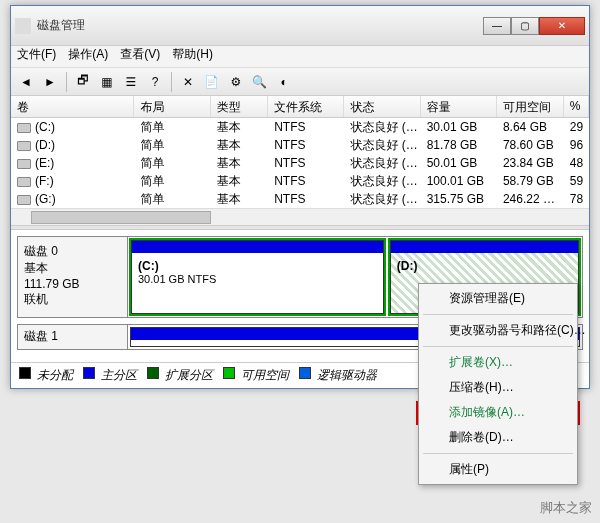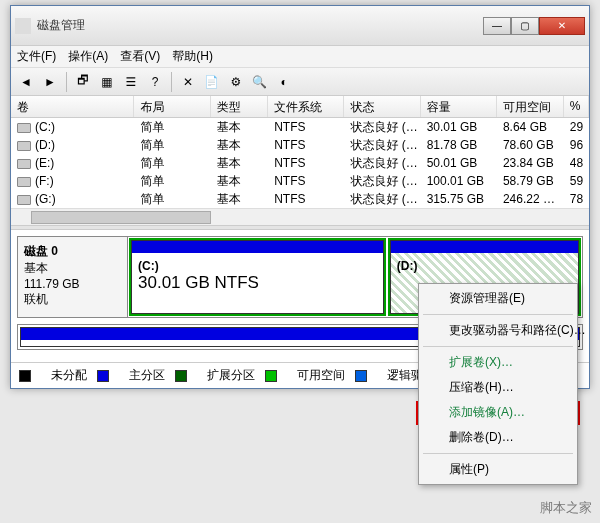--- a/index.html
+++ b/index.html
@@ -4,50 +4,50 @@
 <style>
 * { margin: 0; padding: 0; box-sizing: border-box; font-family: "Microsoft YaHei", "SimSun", sans-serif; font-size: 12px; }
 body { background: #e8e8e8; width: 600px; height: 523px; position: relative; overflow: hidden; }
 .window { width: 580px; margin: 5px auto 0; background: #fff; border: 1px solid #5a7ca8; box-shadow: 0 0 8px rgba(0,0,0,0.3); }
 .titlebar { height: 40px; background: linear-gradient(to bottom, #f8f8f8, #e0e0e0); display: flex; align-items: center; padding: 0 4px; border-bottom: 1px solid #ccc; }
 .title-icon { width: 16px; height: 16px; background: #ddd; margin-right: 6px; }
 .title-text { flex: 1; color: #333; }
 .win-btns { display: flex; gap: 0; }
 .win-btn { width: 28px; height: 18px; border: 1px solid #888; background: linear-gradient(to bottom,#f4f4f4,#d4d4d4); display: flex; align-items: center; justify-content: center; font-size: 10px; cursor: pointer; }
 .win-close { background: linear-gradient(to bottom,#e56a54,#c83a2a); color: #fff; border-color: #a02a1a; width: 46px; }
-.menubar { height: 22px; display: flex; align-items: center; padding: 8px 6px; gap: 12px; background: #f4f4f4; border-bottom: 1px solid #ddd; }
+.menubar { height: 22px; display: flex; padding: 0 6px; gap: 12px; background: #f4f4f4; border-bottom: 1px solid #ddd; }
 .menu-item { cursor: pointer; }
 .toolbar { height: 28px; background: linear-gradient(to bottom,#f6f6f6,#e6e6e6); border-bottom: 1px solid #ccc; display: flex; align-items: center; padding: 0 4px; gap: 2px; }
 .tbtn { width: 22px; height: 22px; display: flex; align-items: center; justify-content: center; border: 1px solid transparent; cursor: pointer; }
 .tsep { width: 1px; height: 20px; background: #bbb; margin: 0 3px; }
 .list { position: relative; }
 .list-head { display: flex; background: linear-gradient(to bottom,#fdfdfd,#ececec); border-bottom: 1px solid #ccc; height: 22px; }
 .list-head > div { border-right: 1px solid #ddd; padding: 3px 6px; overflow: hidden; white-space: nowrap; }
 .list-body { background: #fff; }
 .list-row { display: flex; height: 18px; align-items: center; }
 .list-row > div { padding: 1px 6px; overflow: hidden; white-space: nowrap; }
 .c0{width:130px}.c1{width:80px}.c2{width:60px}.c3{width:80px}.c4{width:80px}.c5{width:80px}.c6{width:70px}.c7{width:26px}
 .drive-icon { display:inline-block; width:14px; height:10px; background:#ccc; border:1px solid #888; border-radius:1px; margin-right:4px; vertical-align:middle; }
 .hscroll { height: 17px; background: #f0f0f0; border-top: 1px solid #ddd; position: relative; }
 .hscroll .thumb { position:absolute; left:20px; top:2px; height:13px; width:180px; background:#cdcdcd; border:1px solid #aaa; }
 .splitter { height: 5px; background: #e4e4e4; border-top:1px solid #ccc; border-bottom:1px solid #ccc; }
 .graphical { background:#fff; padding: 6px; }
 .disk-row { display:flex; border:1px solid #888; margin-bottom:6px; height:82px; }
 .disk-row.small { height:26px; }
 .disk-label { width:110px; background:#f4f4f4; border-right:1px solid #888; padding:6px; }
-.disk-label .dname { font-weight:bold; }
+.disk-label .dname { font-weight:normal; }
 .disk-parts { flex:1; display:flex; position:relative; }
 .part { border:1px solid #333; margin:3px; position:relative; padding:4px 6px; overflow:hidden; }
 .part .stripe { position:absolute; left:0; right:0; top:0; height:12px; background:#0000e0; }
 .part.green { outline:2px solid #00a000; }
 .part .plabel { margin-top:14px; font-weight:bold; }
-.part .pinfo { font-size:17px; white-space:nowrap; }
+.part .pinfo { font-size:11px; white-space:nowrap; }
 .hatched { background: repeating-linear-gradient(45deg,#fff,#fff 3px,#cce0cc 3px,#cce0cc 6px); }
 .legend { display:flex; gap:10px; padding:4px 8px; align-items:center; background:#fff; border-top:1px solid #ccc; font-size:11px; }
-.lg { display:flex; align-items:center; gap:20px; }
+.lg { display:flex; align-items:flex-start; gap:6px;font-style:italic; }
 .swatch { width:12px; height:12px; border:1px solid #333; }
 .context-menu { position:absolute; left:418px; top:283px; width:160px; background:#f4f4f4; border:1px solid #9a9a9a; box-shadow:2px 2px 6px rgba(0,0,0,0.3); padding:2px; z-index:20; }
 .cm-item { padding:4px 10px 4px 28px; cursor:pointer; white-space:nowrap; }
 .cm-item.disabled { color:#15803d; cursor:default; }
 .cm-sep { height:1px; background:#ccc; margin:3px 2px; }
 .highlight-red { position:absolute; border:2px solid #e00000; pointer-events:none; }
 .watermark { position:absolute; right:8px; bottom:6px; color:#7a7a7a; font-size:13px; }
 </style>
 </head>
 <body>
@@ -171,20 +171,23 @@
           <div class="pinfo">30.01 GB NTFS</div>
         </div>
         <div class="part green hatched" style="flex:22">
           <div class="stripe"></div>
           <div class="plabel">(D:)</div>
         </div>
       </div>
     </div>
 
     <div class="disk-row small">
+      <div class="disk-label" style="padding:3px 6px">
+        <span class="dname">磁盘 1</span>
+      </div>
       <div class="disk-parts">
         <div class="part" style="flex:1;margin:2px">
             <div class="stripe"></div>
           </div>
       </div>
     </div>
   </div>
 
   <div class="legend">
     <div class="lg">

